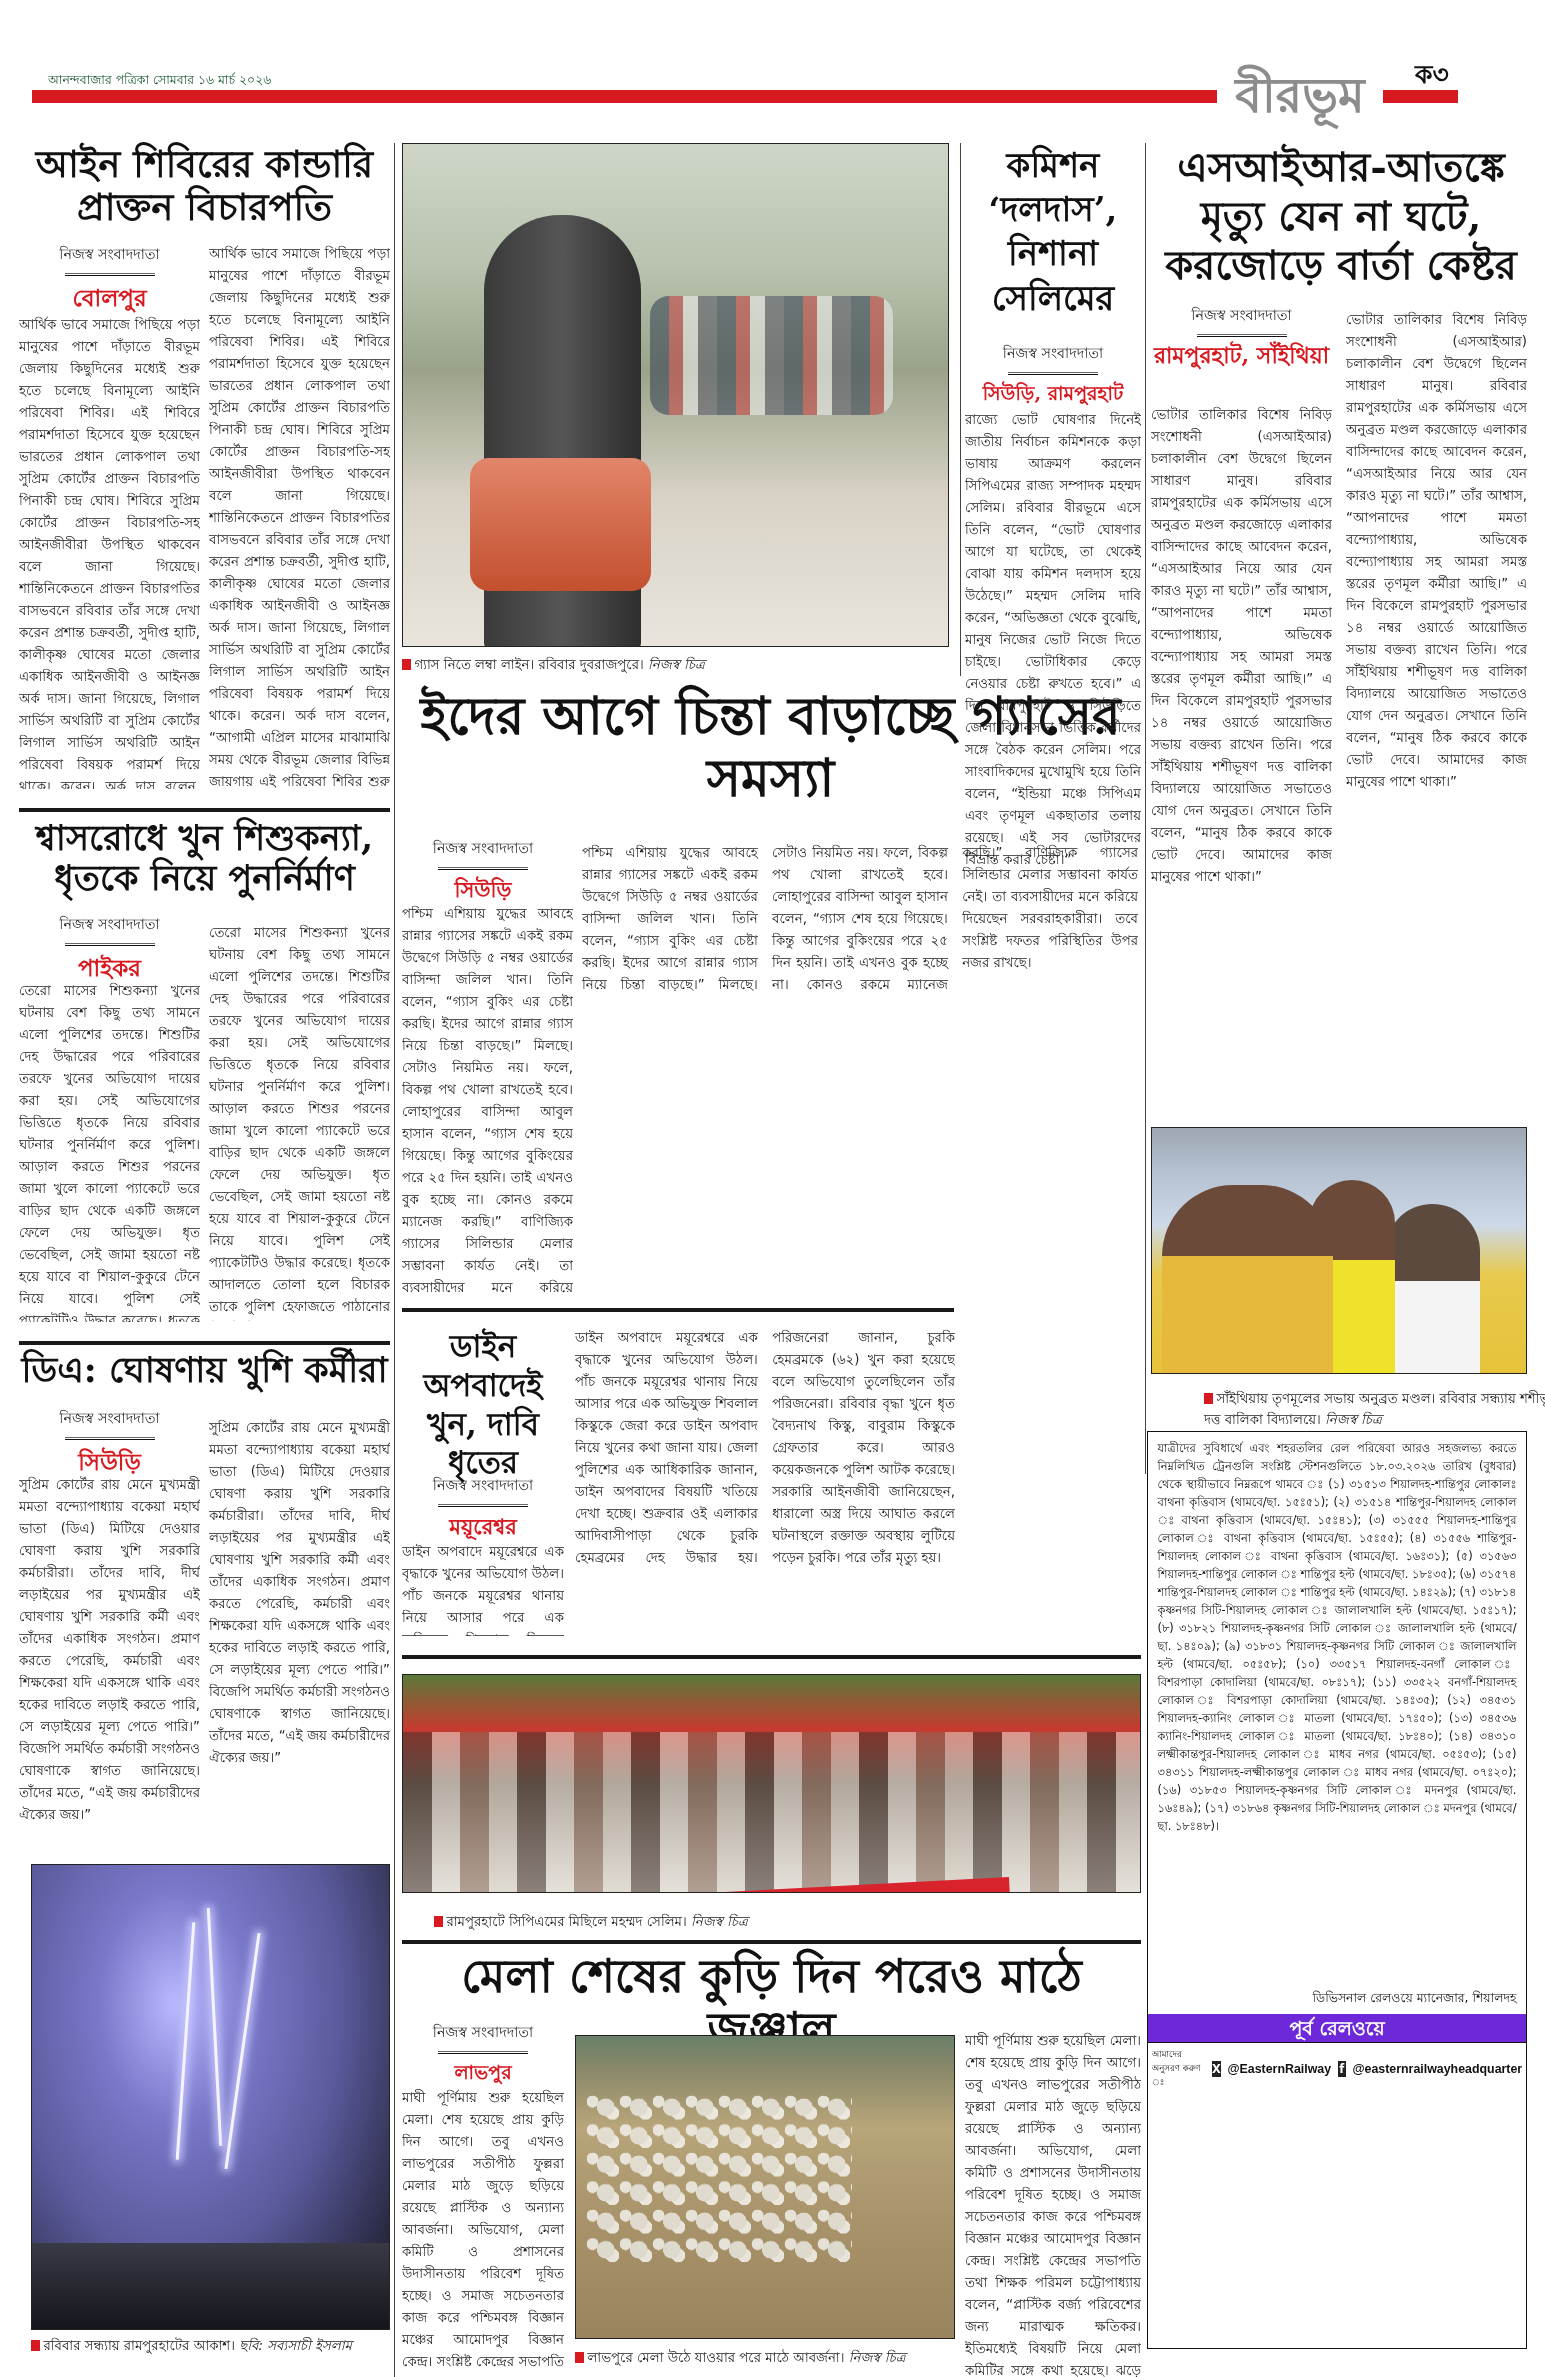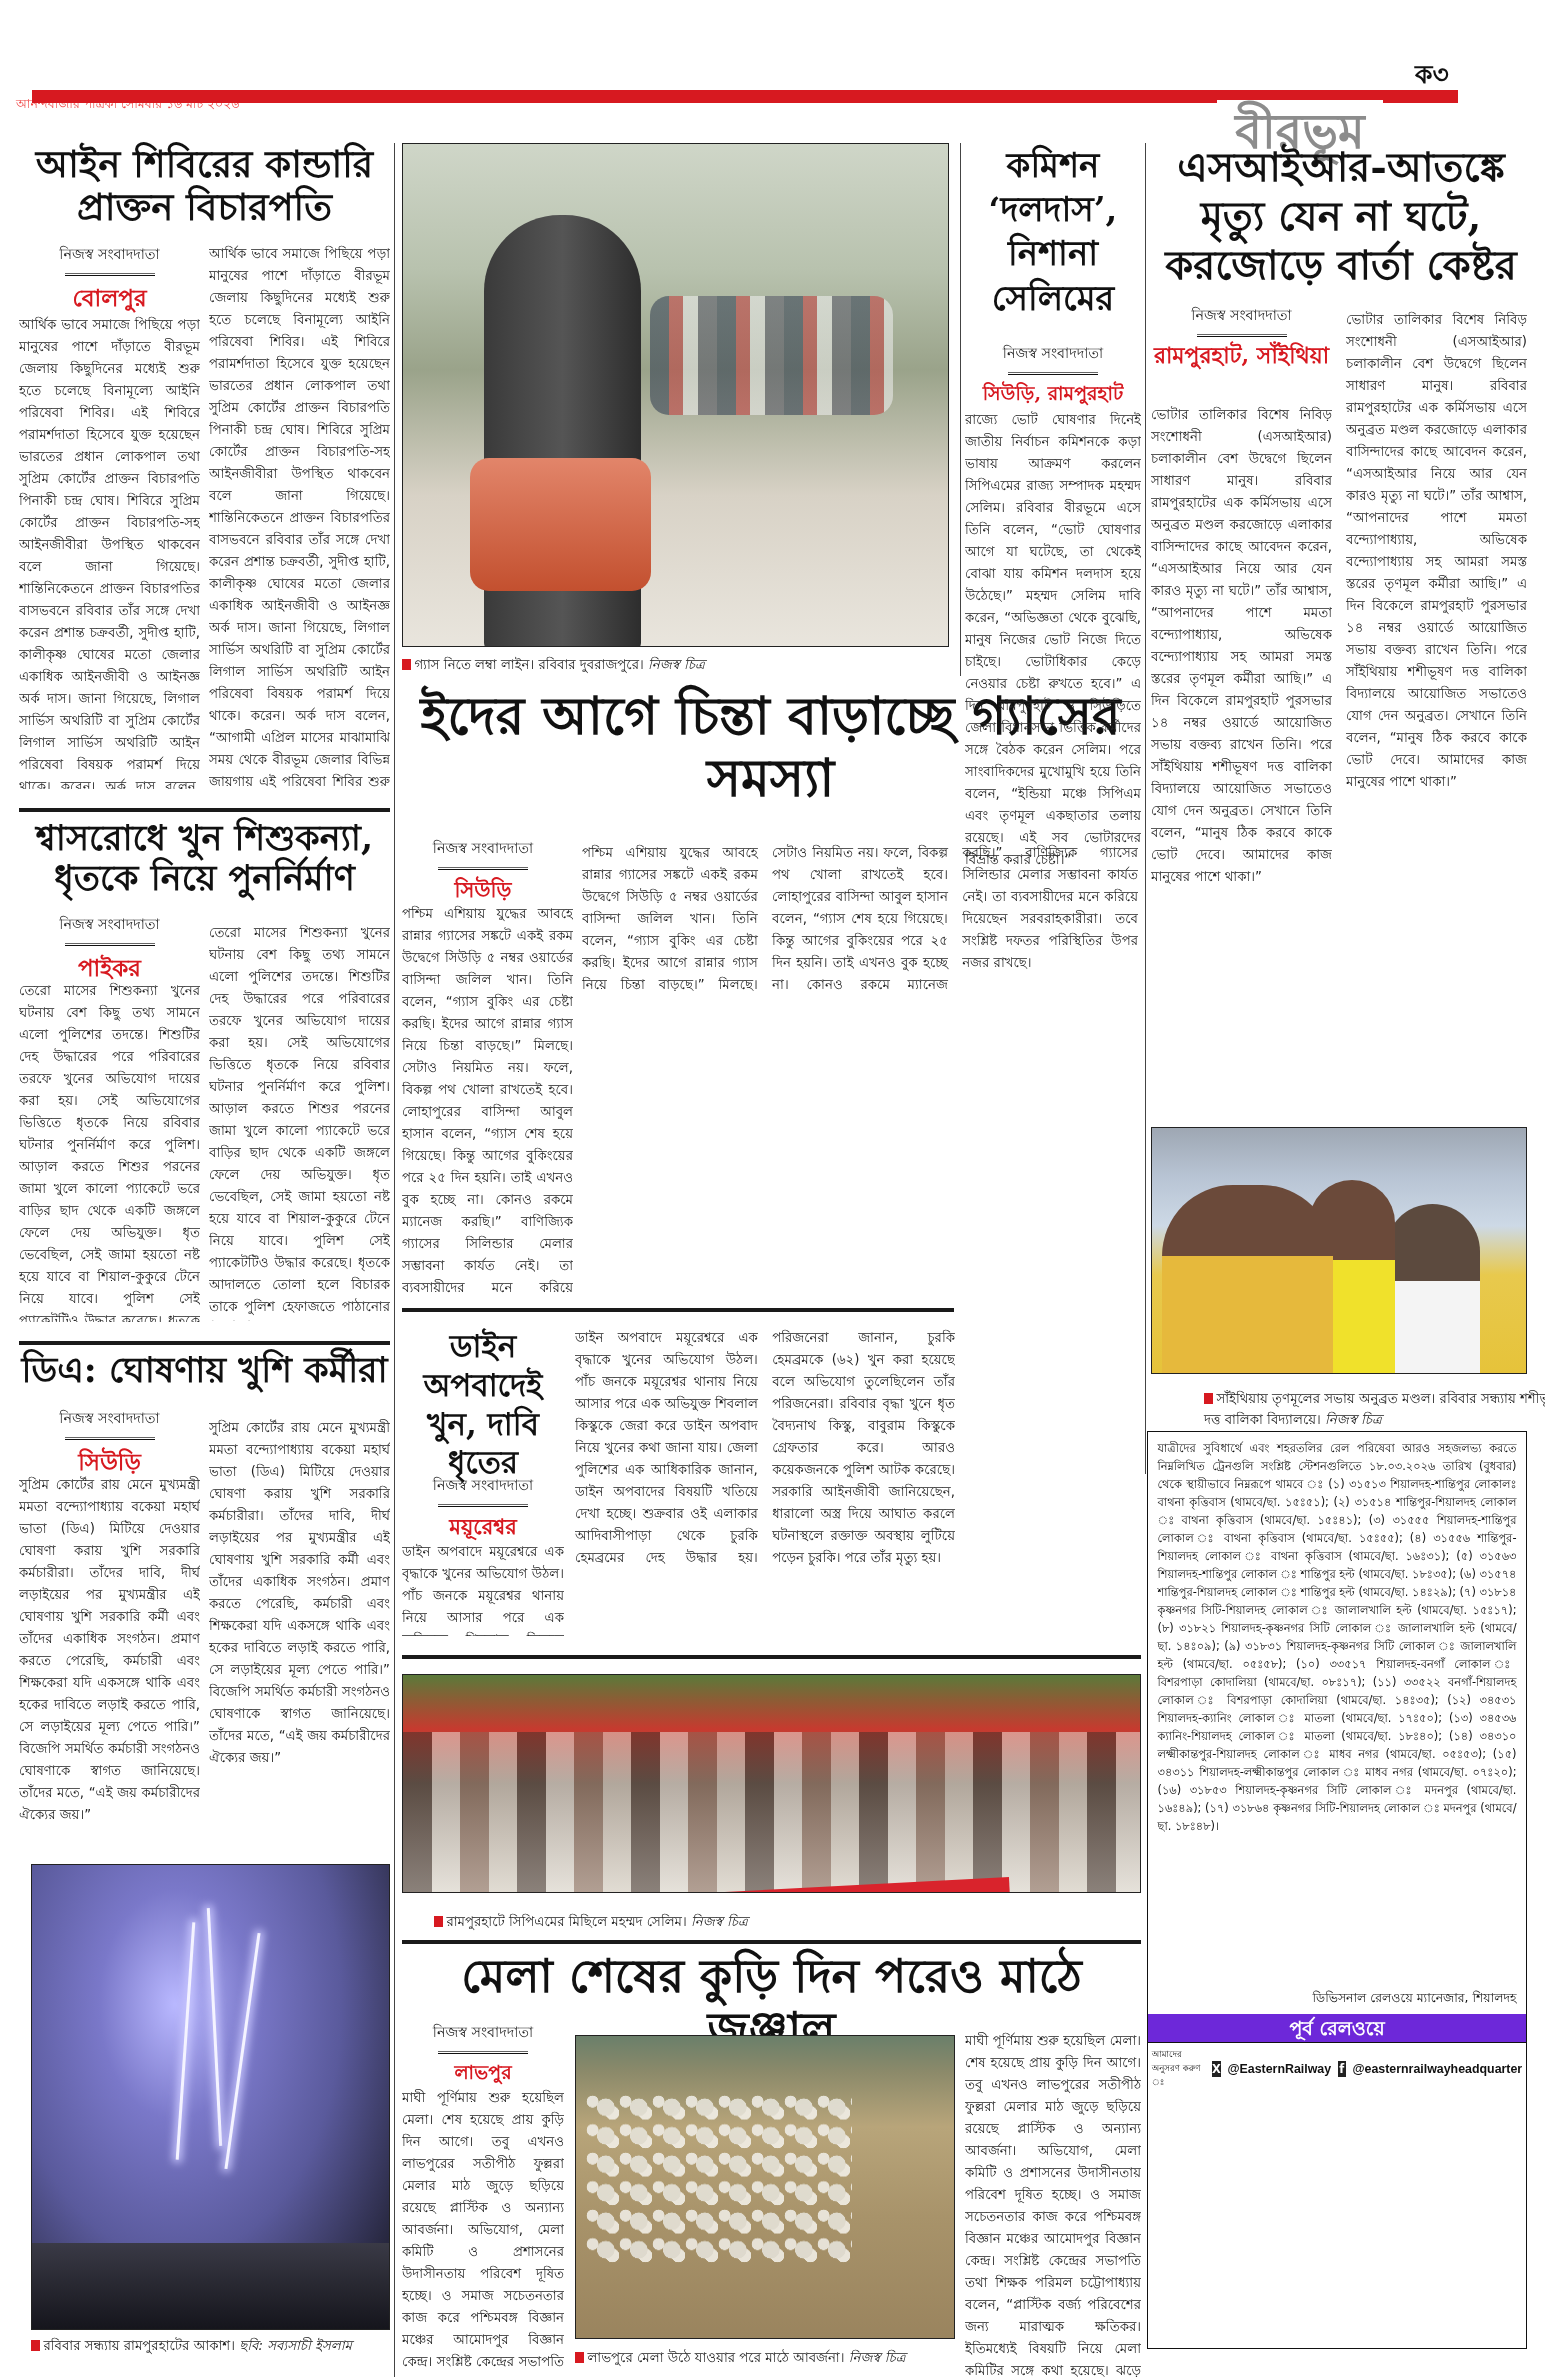--- a/index.html
+++ b/index.html
@@ -1,23 +1,23 @@
 <!DOCTYPE html>
 <html style="font-size:7.6px"><head>
 <meta charset="utf-8">
 <style>
   * { box-sizing: border-box; margin: 0; padding: 0; }
   html, body { width: 1545px; height: 2389px; background: #fff; overflow: hidden; }
   body { position: relative; font-family: "DejaVu Sans", sans-serif; color: #111; }
   .abs { position: absolute; }
 
   
-  .mast-left { left: 16px; top: 71px; font-size: 12.4px; color: #ef4444; margin-top: 24px; }
+  .mast-left { left: 48px; top: 71px; font-size: 12.4px; color: #14532d; }
   .red-bar { left: 32px; top: 90px; width: 1426px; height: 13.3px; background: #d71920; }
-  .mast-title { left: 1217px; top: 64px; width: 166px; height: 62px; background: #fff; font-family: "DejaVu Serif", serif; font-weight: bold; font-size: 48px; color: #8c8c8c; text-align: center; line-height: 62px; margin-top: 36px; }
+  .mast-title { left: 1217px; top: 64px; width: 166px; height: 62px; background: #fff; font-family: "DejaVu Serif", serif; font-weight: bold; font-size: 48px; color: #8c8c8c; text-align: center; line-height: 62px; }
   .mast-page { left: 1415px; top: 55px; font-size: 25px; font-weight: bold; color: #111; }
 
   
   .headline { font-family: "DejaVu Serif", serif; font-weight: bold; color: #111; text-align: center; line-height: 1.15; }
   .byline { text-align: center; font-size: 14.3px; color: #222; }
   .byline .rule { display: block; width: 90px; height: 2.9px; margin: 5.7px auto 4.8px; border-top: 1px solid #666; border-bottom: 1.4px solid #111; }
   .place { color: #d71920; font-weight: bold; font-family: "DejaVu Serif", serif; }
   .body-text { font-size: 13.3px; line-height: 22px; color: #222; text-align: justify; overflow: hidden; }
   .cols2 { column-count: 2; column-gap: 14.3px; }
   .cols3 { column-count: 3; column-gap: 14.3px; }

